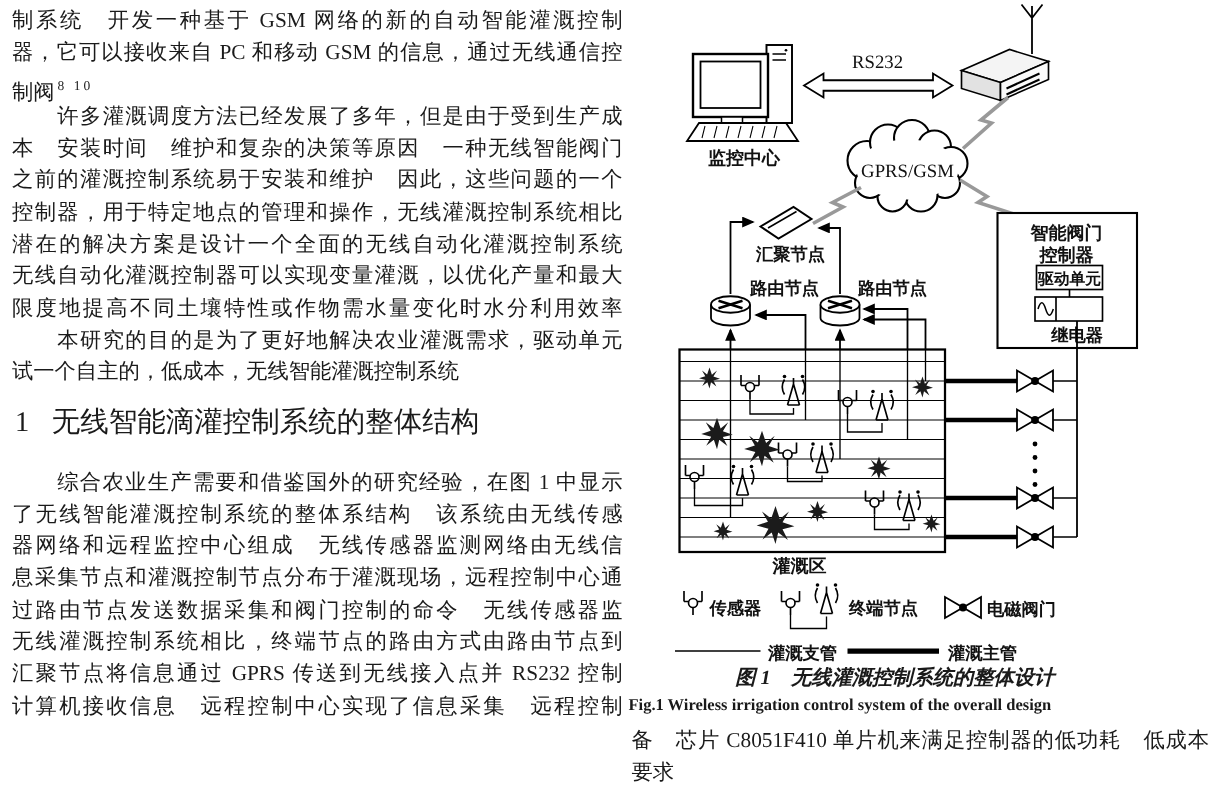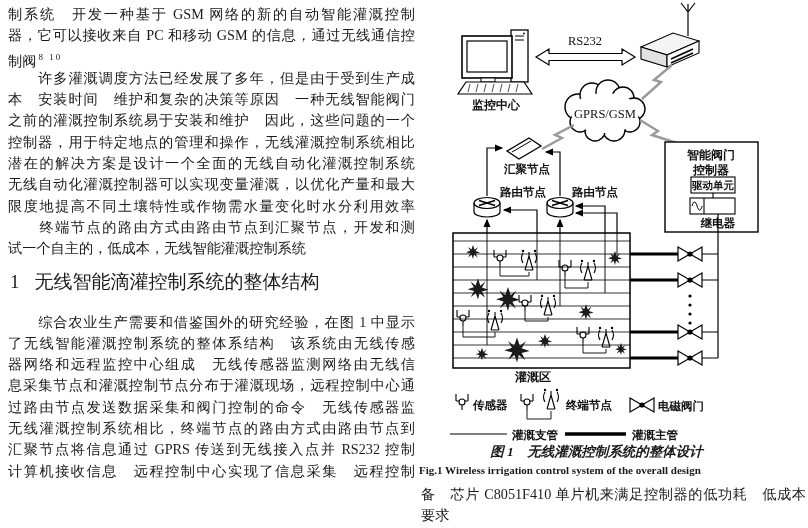--- a/index.html
+++ b/index.html
@@ -39,21 +39,21 @@
   <div class="ln noj">
     <span>制阀</span><sup>8 10</sup>
   </div>
   <div class="ln">　　许多灌溉调度方法已经发展了多年，但是由于受到生产成</div>
   <div class="ln">本　安装时间　维护和复杂的决策等原因　一种无线智能阀门</div>
   <div class="ln">之前的灌溉控制系统易于安装和维护　因此，这些问题的一个</div>
   <div class="ln">控制器，用于特定地点的管理和操作，无线灌溉控制系统相比</div>
   <div class="ln">潜在的解决方案是设计一个全面的无线自动化灌溉控制系统</div>
   <div class="ln">无线自动化灌溉控制器可以实现变量灌溉，以优化产量和最大</div>
   <div class="ln">限度地提高不同土壤特性或作物需水量变化时水分利用效率</div>
-  <div class="ln">　　终端节点的路由方式由路由节点到汇聚节点，开发和测</div>
+  <div class="ln">　　本研究的目的是为了更好地解决农业灌溉需求，驱动单元</div>
   <div class="ln noj">试一个自主的，低成本，无线智能灌溉控制系统</div>
   <div class="sec">
     <span class="sec-num">1</span><span>无线智能滴灌控制系统的整体结构</span>
   </div>
   <div class="ln">　　综合农业生产需要和借鉴国外的研究经验，在图 1 中显示</div>
   <div class="ln">了无线智能灌溉控制系统的整体系结构　该系统由无线传感</div>
   <div class="ln">器网络和远程监控中心组成　无线传感器监测网络由无线信</div>
   <div class="ln">息采集节点和灌溉控制节点分布于灌溉现场，远程控制中心通</div>
   <div class="ln">过路由节点发送数据采集和阀门控制的命令　无线传感器监</div>
   <div class="ln">无线灌溉控制系统相比，终端节点的路由方式由路由节点到</div>

